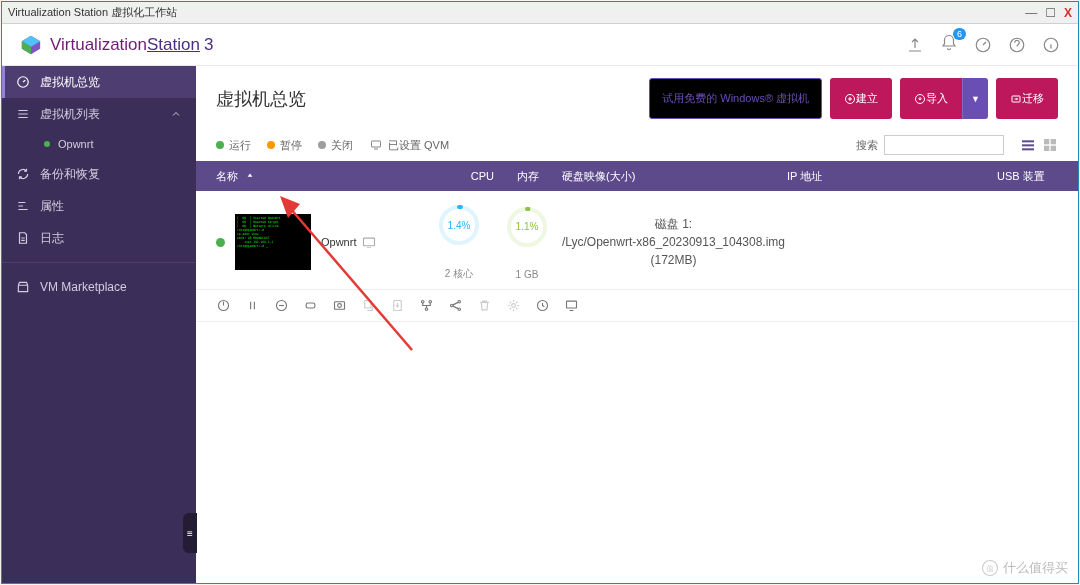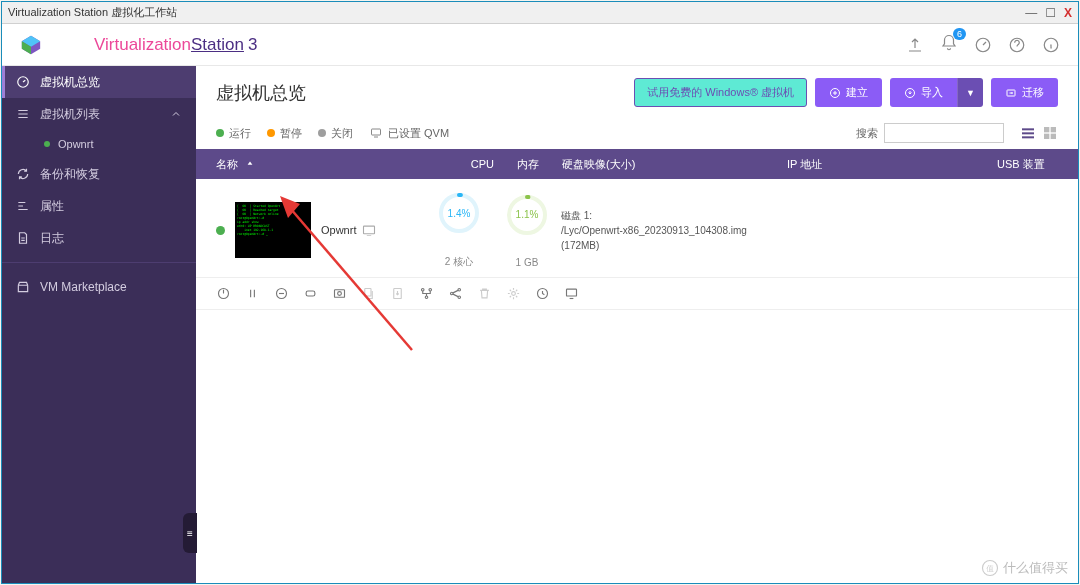--- a/index.html
+++ b/index.html
@@ -8,21 +8,21 @@
 .outer-frame { border: 1px solid #1a8cba; width: 1078px; height: 583px; margin: 1px; background: #fff; display: flex; flex-direction: column; }
 
 .titlebar { height: 22px; background: #f0f0f0; display: flex; align-items: center; padding: 0 6px; font-size: 11px; color: #333; border-bottom: 1px solid #d0d0d0; }
 .titlebar-actions { margin-left: auto; display: flex; gap: 8px; font-size: 12px; }
 .titlebar-actions span { cursor: pointer; color: #666; }
 .titlebar-actions .close { color: #d32f2f; font-weight: bold; }
 
 .app-header { height: 42px; display: flex; align-items: center; padding: 0 18px; border-bottom: 1px solid #e8e8e8; }
 .app-logo { width: 22px; height: 22px; margin-right: 8px; }
 .app-title { font-size: 17px; font-weight: 400; }
-.app-title .vt { color: #ec4899; font-weight: 500; margin-left: 44px; }
+.app-title .vt { color: #701a75; font-weight: 500; }
 .app-title .st { color: #4b2e83; font-weight: 300; text-decoration: underline; }
 .app-title .num { color: #4b2e83; margin-left: 4px; }
 .header-icons { margin-left: auto; display: flex; gap: 16px; align-items: center; }
 .header-icons svg { width: 18px; height: 18px; cursor: pointer; }
 .badge-wrap { position: relative; }
 .badge { position: absolute; top: -6px; right: -8px; background: #2196f3; color: #fff; font-size: 9px; border-radius: 7px; padding: 0 4px; line-height: 12px; }
 
 .body { flex: 1; display: flex; overflow: hidden; }
 
 .sidebar { width: 194px; background: #3b2e58; color: #d4cde0; display: flex; flex-direction: column; font-size: 12px; position: relative; }
@@ -32,22 +32,22 @@
 .sidebar-subitem { display: flex; align-items: center; height: 28px; padding-left: 42px; cursor: pointer; gap: 8px; font-size: 11px; }
 .sidebar-subitem .dot { width: 6px; height: 6px; border-radius: 50%; background: #4caf50; }
 .sidebar-sep { height: 1px; background: #4d3d70; margin: 8px 0; }
 .sidebar-collapse { position: absolute; bottom: 30px; right: -1px; width: 14px; height: 40px; background: #241b35; border-radius: 6px 0 0 6px; display: flex; align-items: center; justify-content: center; cursor: pointer; color: #fff; font-size: 10px; }
 
 .main { flex: 1; display: flex; flex-direction: column; background: #fff; overflow: hidden; }
 
 .main-header { display: flex; align-items: center; padding: 12px 20px 10px; gap: 10px; }
 .page-title { font-size: 18px; color: #333; font-weight: 500; }
 .main-header-actions { margin-left: auto; display: flex; gap: 8px; }
-.btn-outline { border: 1px solid #6b4eb3; color: #6b4eb3; background: #5eead4; font-size: 11px; padding: 6px 12px; border-radius: 3px; cursor: pointer; }
-.btn-purple { background: #8b5cf6; color: #fff; font-size: 11px; padding: 5px 14px; border-radius: 3px; cursor: pointer; border: none; display: flex; align-items: center; gap: 5px; }
+.btn-outline { border: 1px solid #6b4eb3; color: #6b4eb3; background: #000000; font-size: 11px; padding: 12px 12px; border-radius: 3px; cursor: pointer; }
+.btn-purple { background: #be185d; color: #fff; font-size: 11px; padding: 5px 14px; border-radius: 3px; cursor: pointer; border: none; display: flex; align-items: center; }
 .btn-group { display: flex; }
 .btn-group .btn-purple:first-child { border-radius: 3px 0 0 3px; }
 .btn-group .btn-drop { background: #6b4eb3; color: #fff; border: none; border-left: 1px solid #8567c5; padding: 5px 8px; border-radius: 0 3px 3px 0; cursor: pointer; font-size: 9px; }
 
 .status-bar { display: flex; align-items: center; padding: 6px 20px; gap: 16px; font-size: 11px; color: #666; }
 .status-item { display: flex; align-items: center; gap: 5px; }
 .status-dot { width: 8px; height: 8px; border-radius: 50%; }
 .dot-green { background: #4caf50; }
 .dot-orange { background: #ff9800; }
 .dot-grey { background: #9e9e9e; }
@@ -67,21 +67,21 @@
 .vm-row { display: flex; padding: 12px 20px 8px; align-items: center; border-bottom: 1px solid #eee; }
 .vm-status-dot { width: 9px; height: 9px; border-radius: 50%; background: #4caf50; margin-right: 10px; flex-shrink: 0; }
 .vm-thumb { width: 76px; height: 56px; background: #000; margin-right: 10px; flex-shrink: 0; position: relative; overflow: hidden; }
 .vm-thumb-text { color: #0f0; font-size: 3px; font-family: monospace; line-height: 4px; padding: 2px; white-space: pre; }
 .vm-name-col { width: 104px; display: flex; align-items: center; gap: 6px; font-size: 11px; color: #333; }
 .gauge-col { width: 68px; display: flex; flex-direction: column; align-items: center; gap: 20px; }
 .gauge { width: 44px; height: 44px; position: relative; }
 .gauge svg { transform: rotate(-90deg); }
 .gauge-text { position: absolute; inset: 0; display: flex; align-items: center; justify-content: center; font-size: 10px; font-weight: 500; }
 .gauge-label { font-size: 10px; color: #888; }
-.disk-col { width: 225px; font-size: 10px; color: #555; line-height: 1.5; }
+.disk-col { width: 225px; font-size: 12px; color: #555; line-height: 1.5; text-align: center; }
 .ip-col { width: 210px; }
 
 .vm-toolbar { display: flex; gap: 14px; padding: 8px 20px; border-bottom: 1px solid #eee; }
 .vm-toolbar svg { width: 15px; height: 15px; cursor: pointer; }
 
 .arrow-annot { position: absolute; pointer-events: none; }
 
 .watermark { position: absolute; right: 12px; bottom: 8px; font-size: 13px; color: rgba(120,120,120,.5); display: flex; align-items: center; gap: 4px; }
 .watermark svg { width: 18px; height: 18px; opacity: .5; }
 </style>

